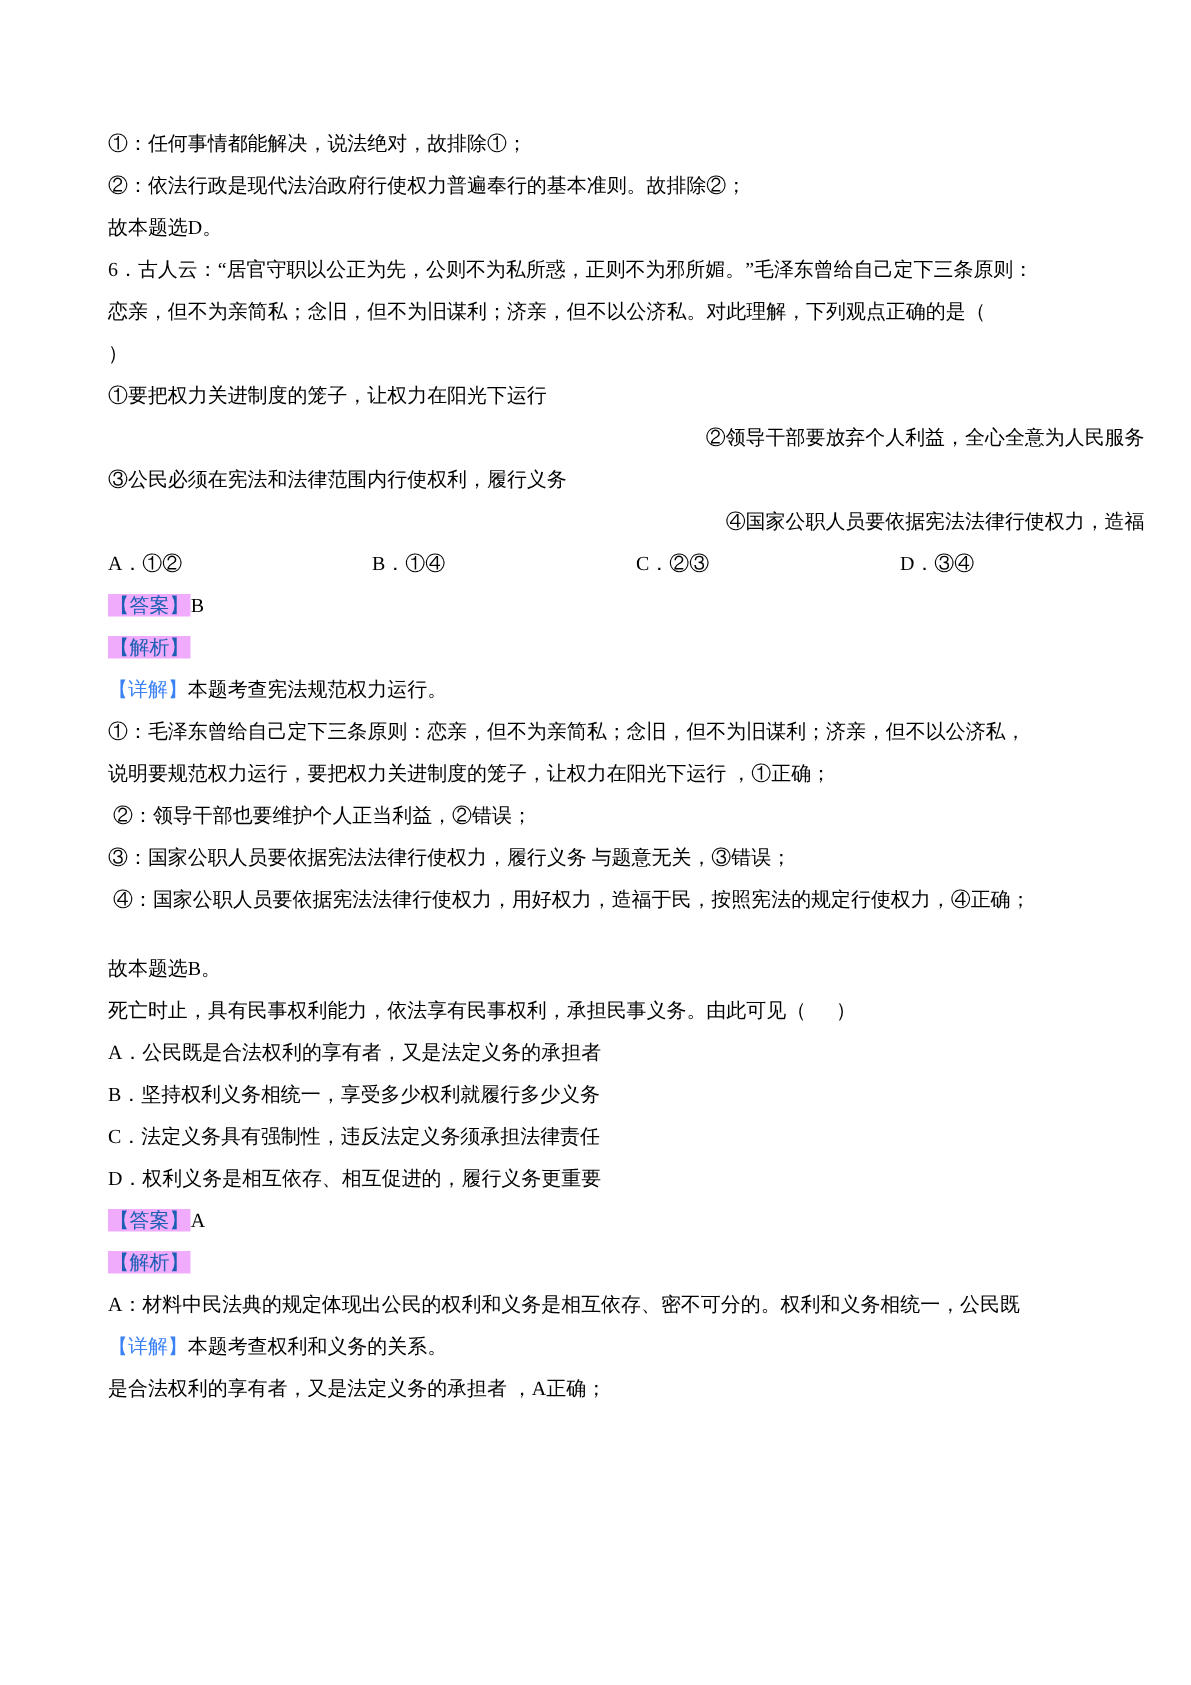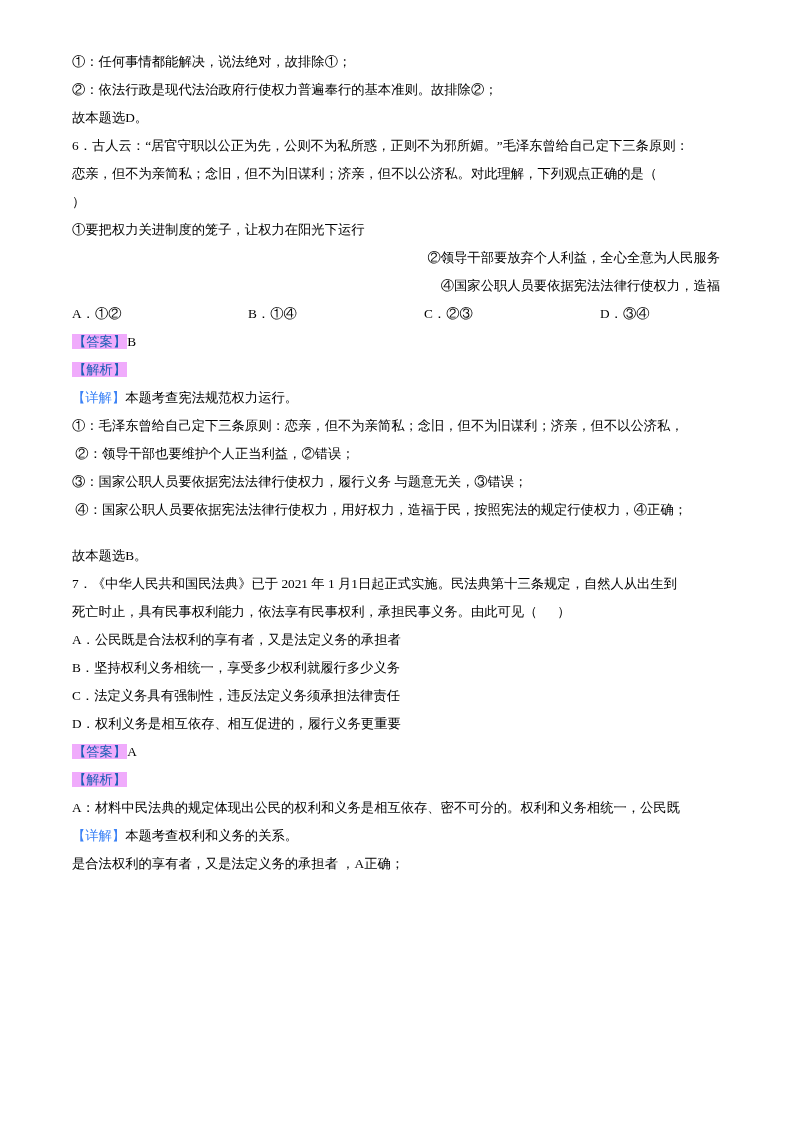--- a/index.html
+++ b/index.html
@@ -12,21 +12,22 @@
     height: 1123px;
     font-family: "Liberation Serif", "DejaVu Serif", serif;
     color: #000000;
     -webkit-font-smoothing: antialiased;
   }
   .page {
     position: relative;
     width: 794px;
     height: 885px;
     box-sizing: border-box;
-    padding: 48px 74px 40px 72px;
+    padding: 48px 31px 40px 72px;
+    margin-top: 34px;
   }
   .line {
     font-size: 13.3px;
     line-height: 28px;
     white-space: pre-wrap;
     word-break: break-word;
   }
   .para {
     margin: 0;
   }
@@ -71,46 +72,47 @@
 
   <div class="line para">6．古人云：“居官守职以公正为先，公则不为私所惑，正则不为邪所媚。”毛泽东曾给自己定下三条原则：</div>
   <div class="line para">恋亲，但不为亲简私；念旧，但不为旧谋利；济亲，但不以公济私。对此理解，下列观点正确的是（</div>
   <div class="line para">）</div>
 
   <div class="stmt-row">
     <div class="s1">①要把权力关进制度的笼子，让权力在阳光下运行</div>
     <div class="s2">②领导干部要放弃个人利益，全心全意为人民服务</div>
   </div>
   <div class="stmt-row">
+    <div class="s1">③公民必须在宪法和法律范围内行使权利，履行义务</div>
     <div class="s2">④国家公职人员要依据宪法法律行使权力，造福</div>
   </div>
 
   <div class="options-row">
     <div class="opt opt-a">A．①②</div>
     <div class="opt opt-b">B．①④</div>
     <div class="opt opt-c">C．②③</div>
     <div class="opt opt-d">D．③④</div>
   </div>
 
   <div class="line para"><span class="highlight">【答案】</span><span>B</span></div>
 
   <div class="line para"><span class="highlight">【解析】</span></div>
 
   <div class="line para"><span class="blue">【详解】</span><span>本题考查宪法规范权力运行。</span></div>
 
   <div class="line para">①：毛泽东曾给自己定下三条原则：恋亲，但不为亲简私；念旧，但不为旧谋利；济亲，但不以公济私，</div>
+  <div class="line para">说明要规范权力运行，要把权力关进制度的笼子，让权力在阳光下运行 ，①正确；</div>
   <div class="line para"> ②：领导干部也要维护个人正当利益，②错误；</div>
   <div class="line para">③：国家公职人员要依据宪法法律行使权力，履行义务 与题意无关，③错误；</div>
   <div class="line para"> ④：国家公职人员要依据宪法法律行使权力，用好权力，造福于民，按照宪法的规定行使权力，④正确；</div>
 
   <div class="gap-med"></div>
 
   <div class="line para">故本题选B。</div>
 
-  <div class="line para">7．《中华人民共和国民法典》已于 2021 年 1 月1日起正式实施。民法典第十三条规定，自然人从出生到</div>
   <div class="line para">死亡时止，具有民事权利能力，依法享有民事权利，承担民事义务。由此可见（      ）</div>
 
   <div class="line para">A．公民既是合法权利的享有者，又是法定义务的承担者</div>
   <div class="line para">B．坚持权利义务相统一，享受多少权利就履行多少义务</div>
   <div class="line para">C．法定义务具有强制性，违反法定义务须承担法律责任</div>
   <div class="line para">D．权利义务是相互依存、相互促进的，履行义务更重要</div>
 
   <div class="line para"><span class="highlight">【答案】</span><span>A</span></div>
 
   <div class="line para"><span class="highlight">【解析】</span></div>

